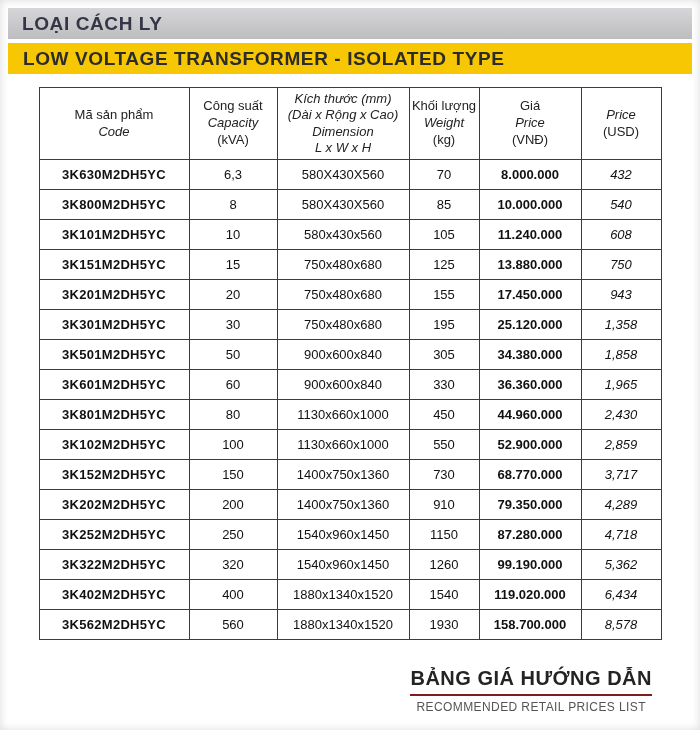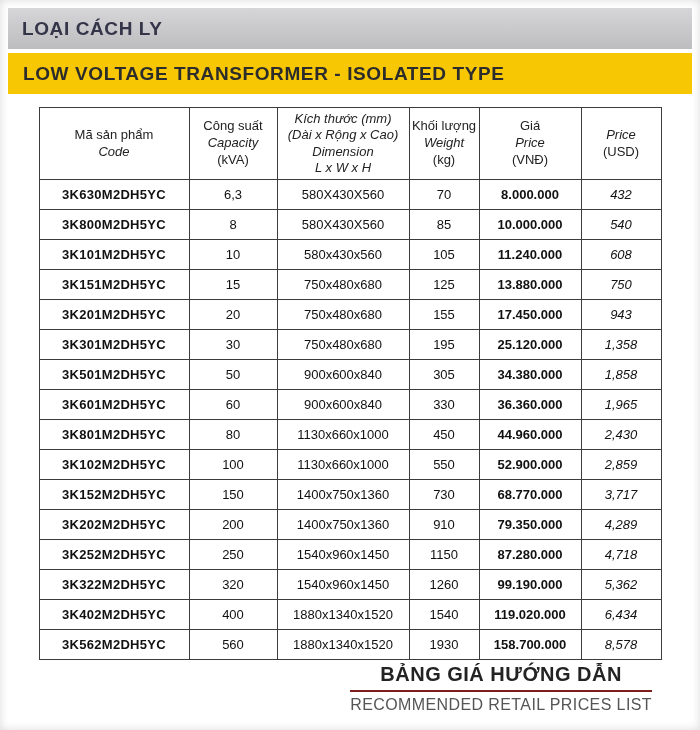--- a/index.html
+++ b/index.html
@@ -10,21 +10,21 @@
     width: 700px;
     height: 730px;
     background: #ffffff;
     position: relative;
     padding: 8px 8px 0 8px;
     box-shadow: inset 0 0 10px rgba(0,0,0,0.14);
     overflow: hidden;
   }
 
   .bar {
-    height: 41px;
+    height: 31px;
     display: flex;
     align-items: center;
     padding-left: 14px;
     font-weight: bold;
     font-size: 19px;
     letter-spacing: 0.6px;
   }
   .bar-gray {
     background: linear-gradient(#d6d6d8, #bdbdc0);
     color: #35354a;
@@ -77,21 +77,21 @@
   }
   .footer-title {
     font-weight: bold;
     font-size: 20px;
     color: #232323;
     letter-spacing: 0.5px;
     padding-bottom: 4px;
     border-bottom: 2px solid #7f1d1d;
   }
   .footer-sub {
-    font-size: 16px;
+    font-size: 12px;
     color: #555555;
     letter-spacing: 0.4px;
     margin-top: 4px;
   }
 </style>
 </head>
 <body>
 
 <div class="page">
 

